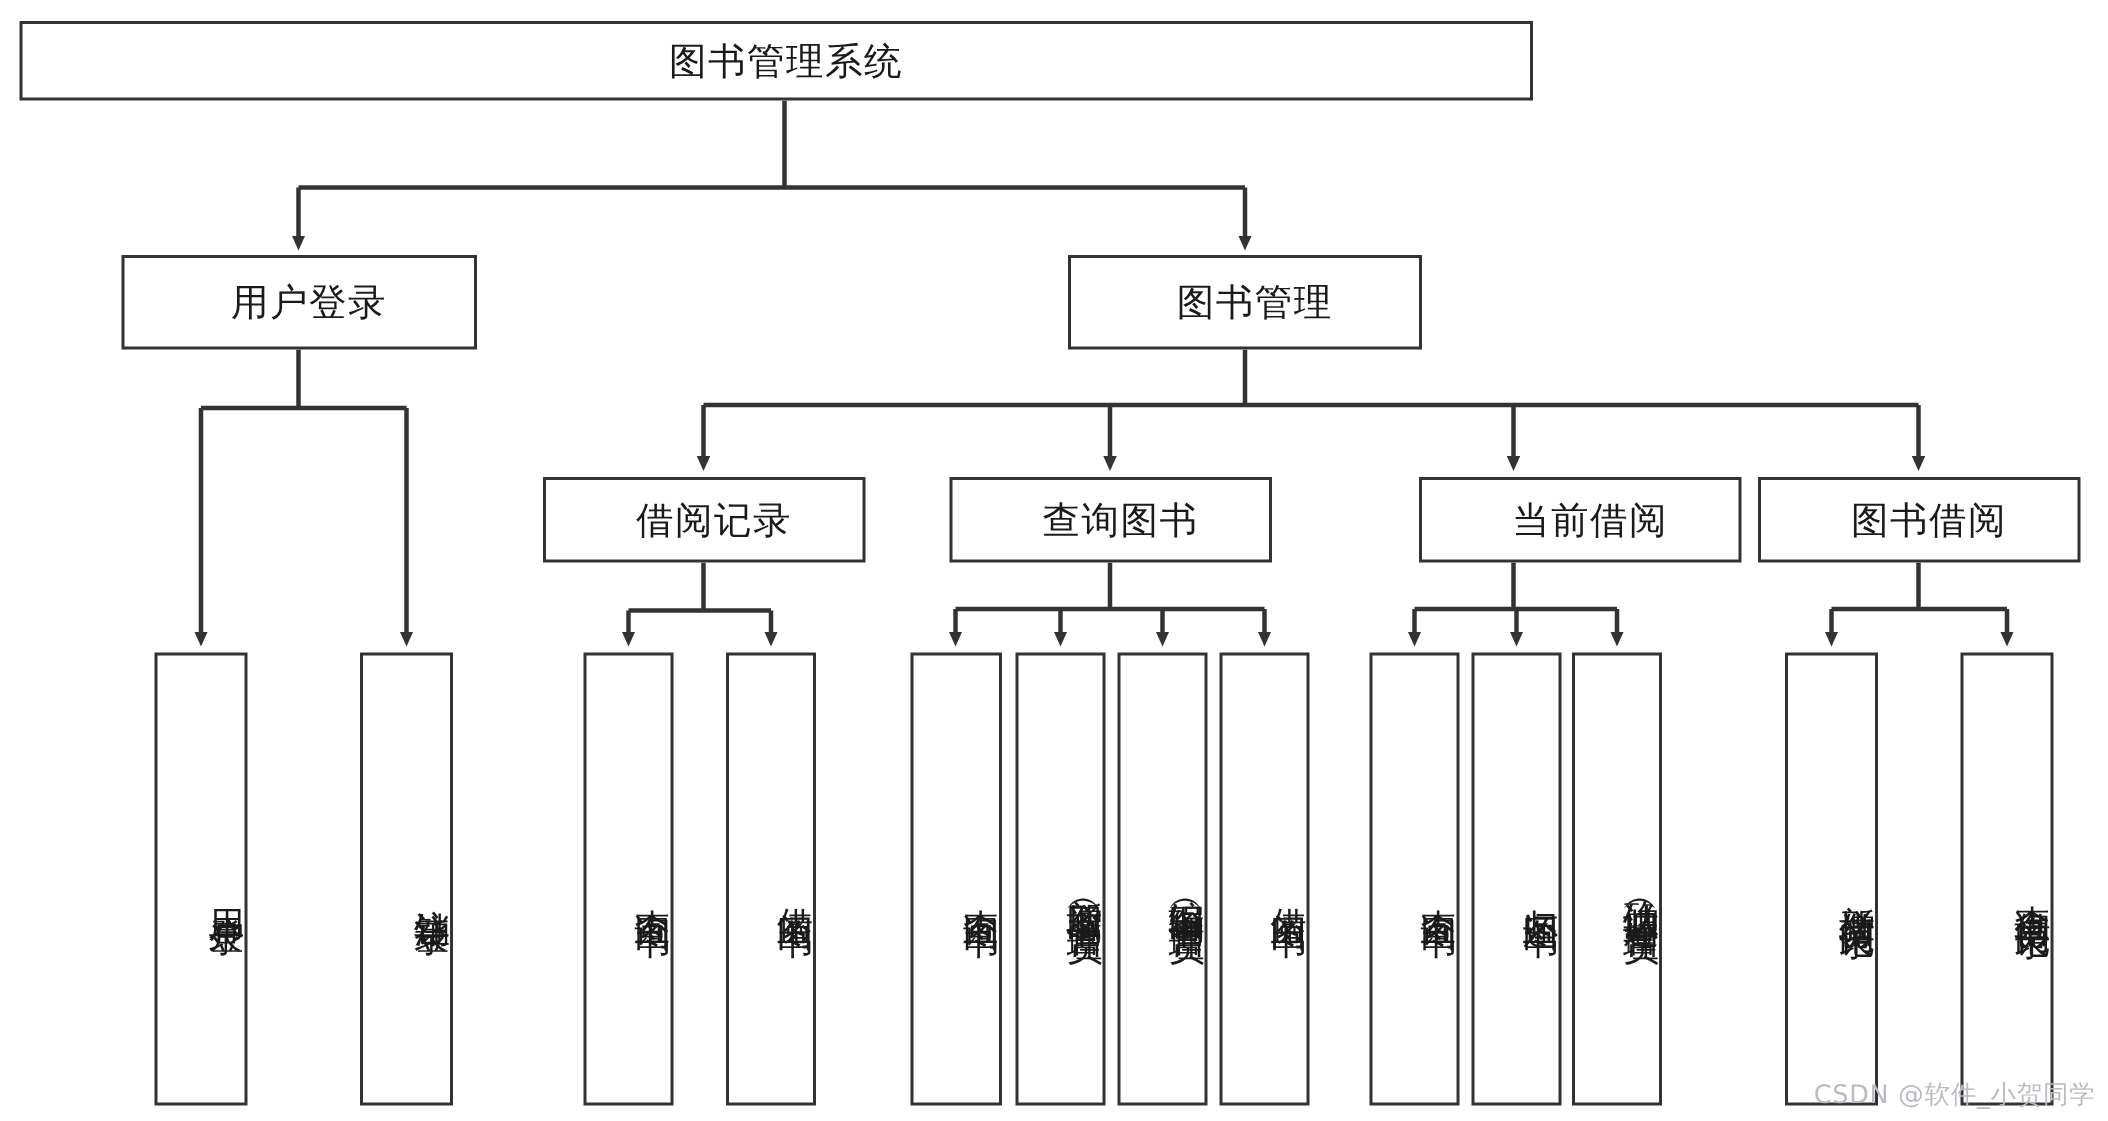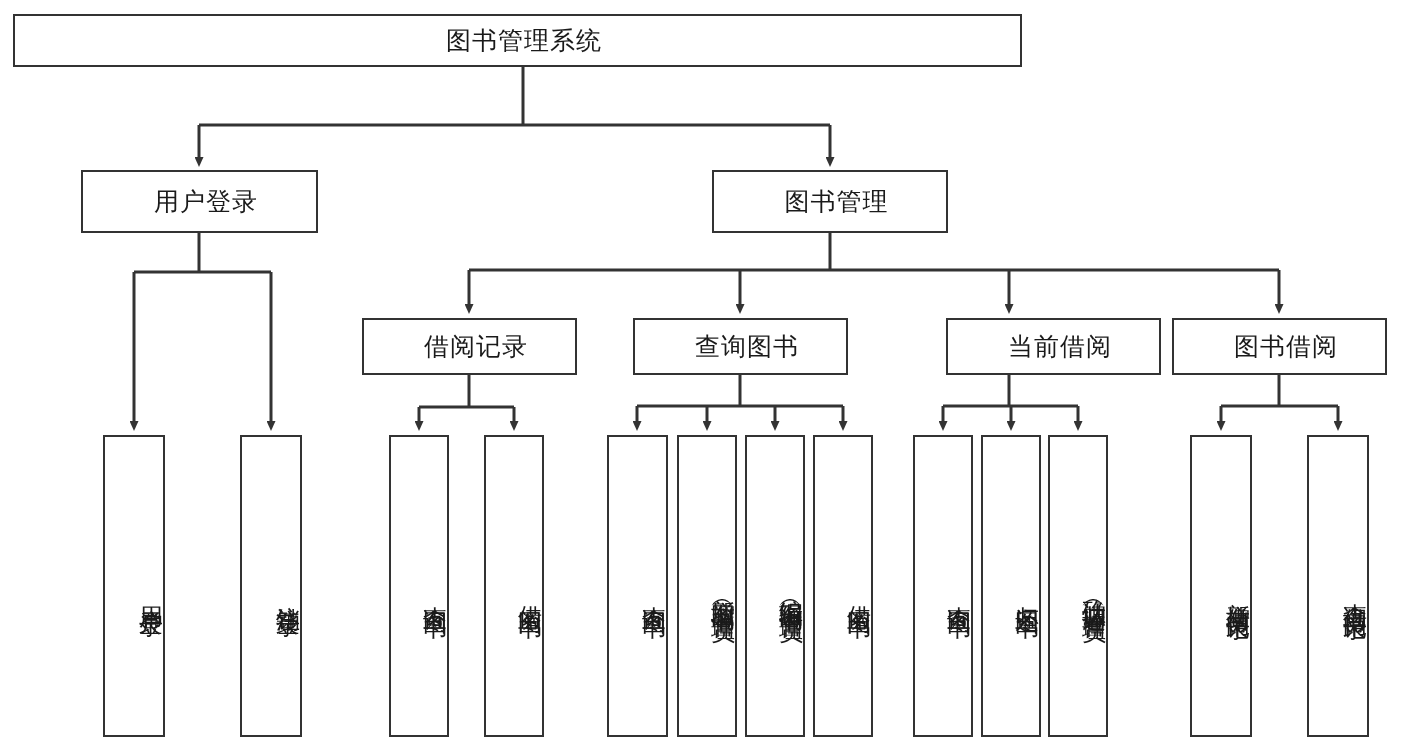--- a/index.html
+++ b/index.html
@@ -176,13 +176,14 @@
         <span class="lbl">确认归还（管理员）</span>
       </div>
       <div class="node vert" style="left: 1190px; top: 435px; width: 62px; height: 302px;">
         <span class="lbl">新增借阅记录</span>
       </div>
       <div class="node vert" style="left: 1307px; top: 435px; width: 62px; height: 302px;">
         <span class="lbl">查询借阅记录</span>
       </div>
     </div>
 
+  <div id="watermark">CSDN @软件_小贺同学</div>
 </div>
 
 </body></html>

